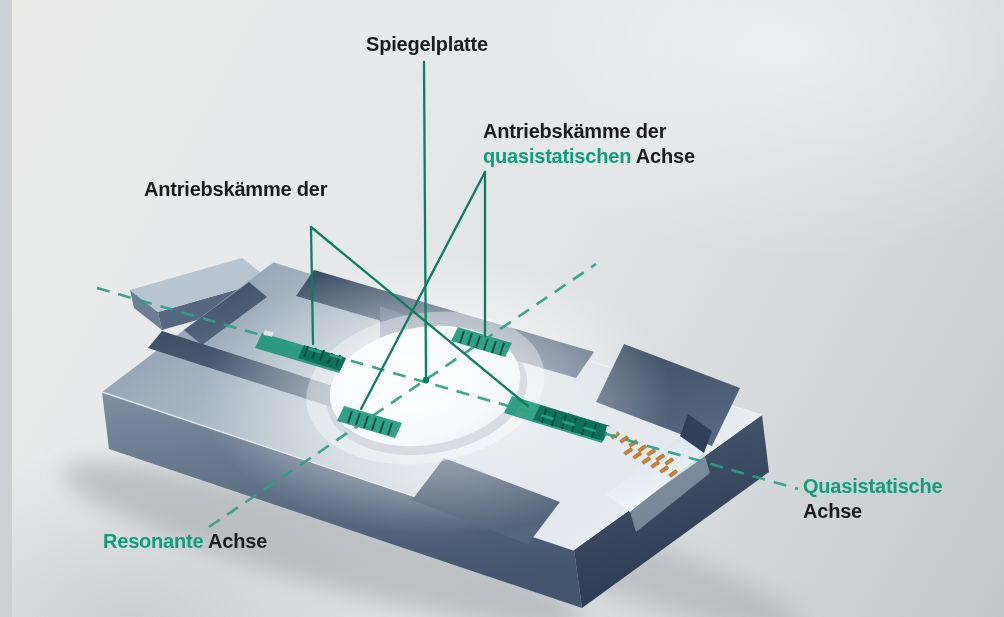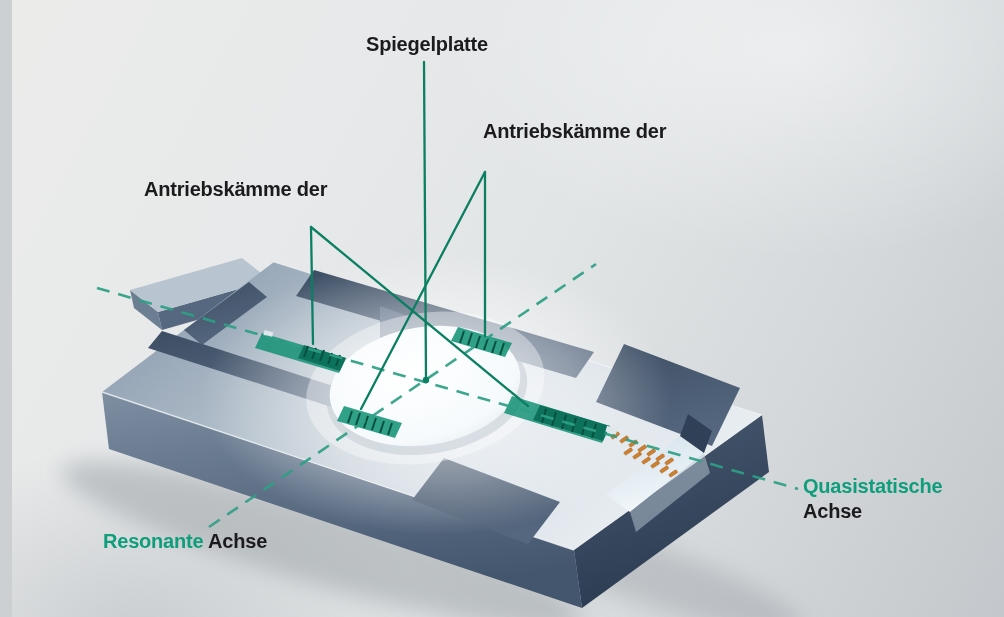--- a/index.html
+++ b/index.html
@@ -192,20 +192,21 @@
     <circle cx="414" cy="380" r="3.2" fill="#0b7f62" stroke="none"></circle>
   </g>
 </svg>
 
 <div class="label" id="lbl-spiegelplatte">
   <span>Spiegelplatte</span>
 </div>
 
 <div class="label" id="lbl-antriebe-quasi">
   <div>Antriebskämme der</div>
+  <div><span class="hl">quasistatischen</span> <span>Achse</span></div>
 </div>
 
 <div class="label" id="lbl-antriebe-reso">
   <div>Antriebskämme der</div>
 </div>
 
 <div class="label" id="lbl-achse-reso">
   <span class="hl">Resonante</span> <span>Achse</span>
 </div>
 

